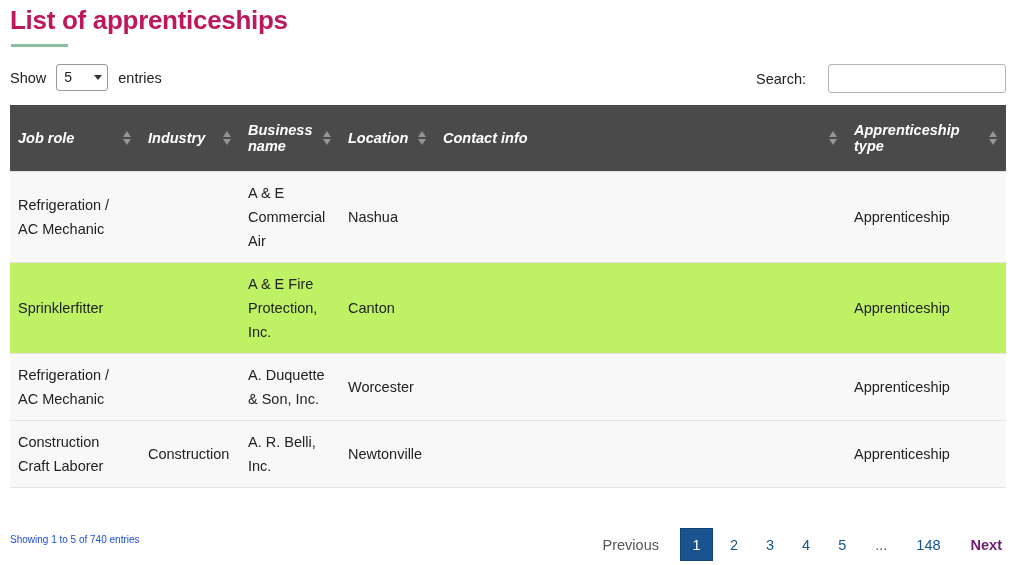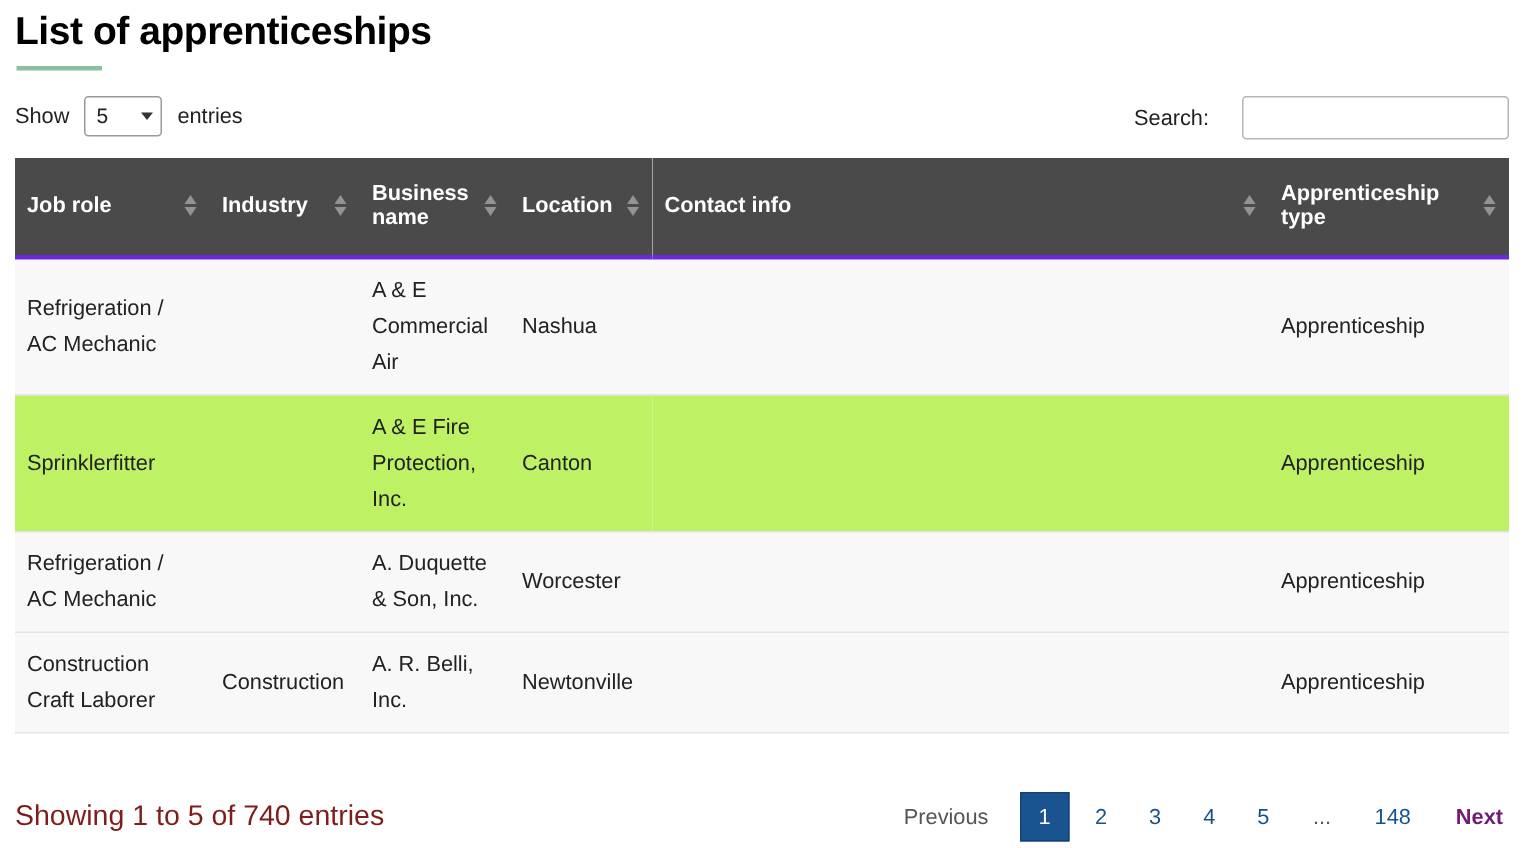--- a/index.html
+++ b/index.html
@@ -13,21 +13,21 @@
   }
   .page { position: relative; width: 1024px; height: 565px; }
 
   
   .page-title {
     position: absolute;
     left: 10px; top: 2px;
     font-size: 26px;
     font-weight: bold;
     letter-spacing: -0.3px;
-    color: #000000;
+    color: #be185d;
     line-height: 36px;
     margin: 0;
   }
   .title-rule {
     position: absolute;
     left: 11px; top: 44px;
     width: 57px; height: 3px;
     background: #8cbfa0;
   }
 
@@ -83,21 +83,21 @@
     color: #ffffff;
     font-size: 14.5px;
     font-weight: bold;
     text-align: left;
     vertical-align: middle;
     padding: 11px 22px 11px 8px;
     height: 66px;
     position: relative;
     border: none;
   }
-  thead tr { border-bottom: 3px solid #6d28d9; }
+  thead tr { border-bottom: 1px solid #6d28d9; font-style: italic; }
 
   .sort-icon {
     position: absolute;
     right: 8px; top: 50%;
     margin-top: -8px;
     width: 9px; height: 16px;
     opacity: 0.55;
   }
   .sort-icon i { display: block; position: absolute; left: 0; width: 0; height: 0; }
   .sort-icon i.up {
@@ -130,21 +130,21 @@
   col.c-ind   { width: 100px; }
   col.c-biz   { width: 100px; }
   col.c-loc   { width: 95px; }
   col.c-con   { width: 411px; }
   col.c-app   { width: 160px; }
 
   
   .footer { position: absolute; left: 0; top: 528px; width: 1024px; height: 37px; }
   .dt-info {
     position: absolute; left: 10px; top: 6px;
-    font-size: 19px; color: #7f1d1d;
+    font-size: 10px; color: #1d4ed8;
   }
   .paginate {
     position: absolute; right: 18px; top: 0;
     display: flex; align-items: center; text-align: center;
   }
   .pg {
     display: inline-flex; align-items: center; justify-content: center;
     min-width: 20px; height: 32px;
     padding: 0 9px;
     font-size: 14.5px;

